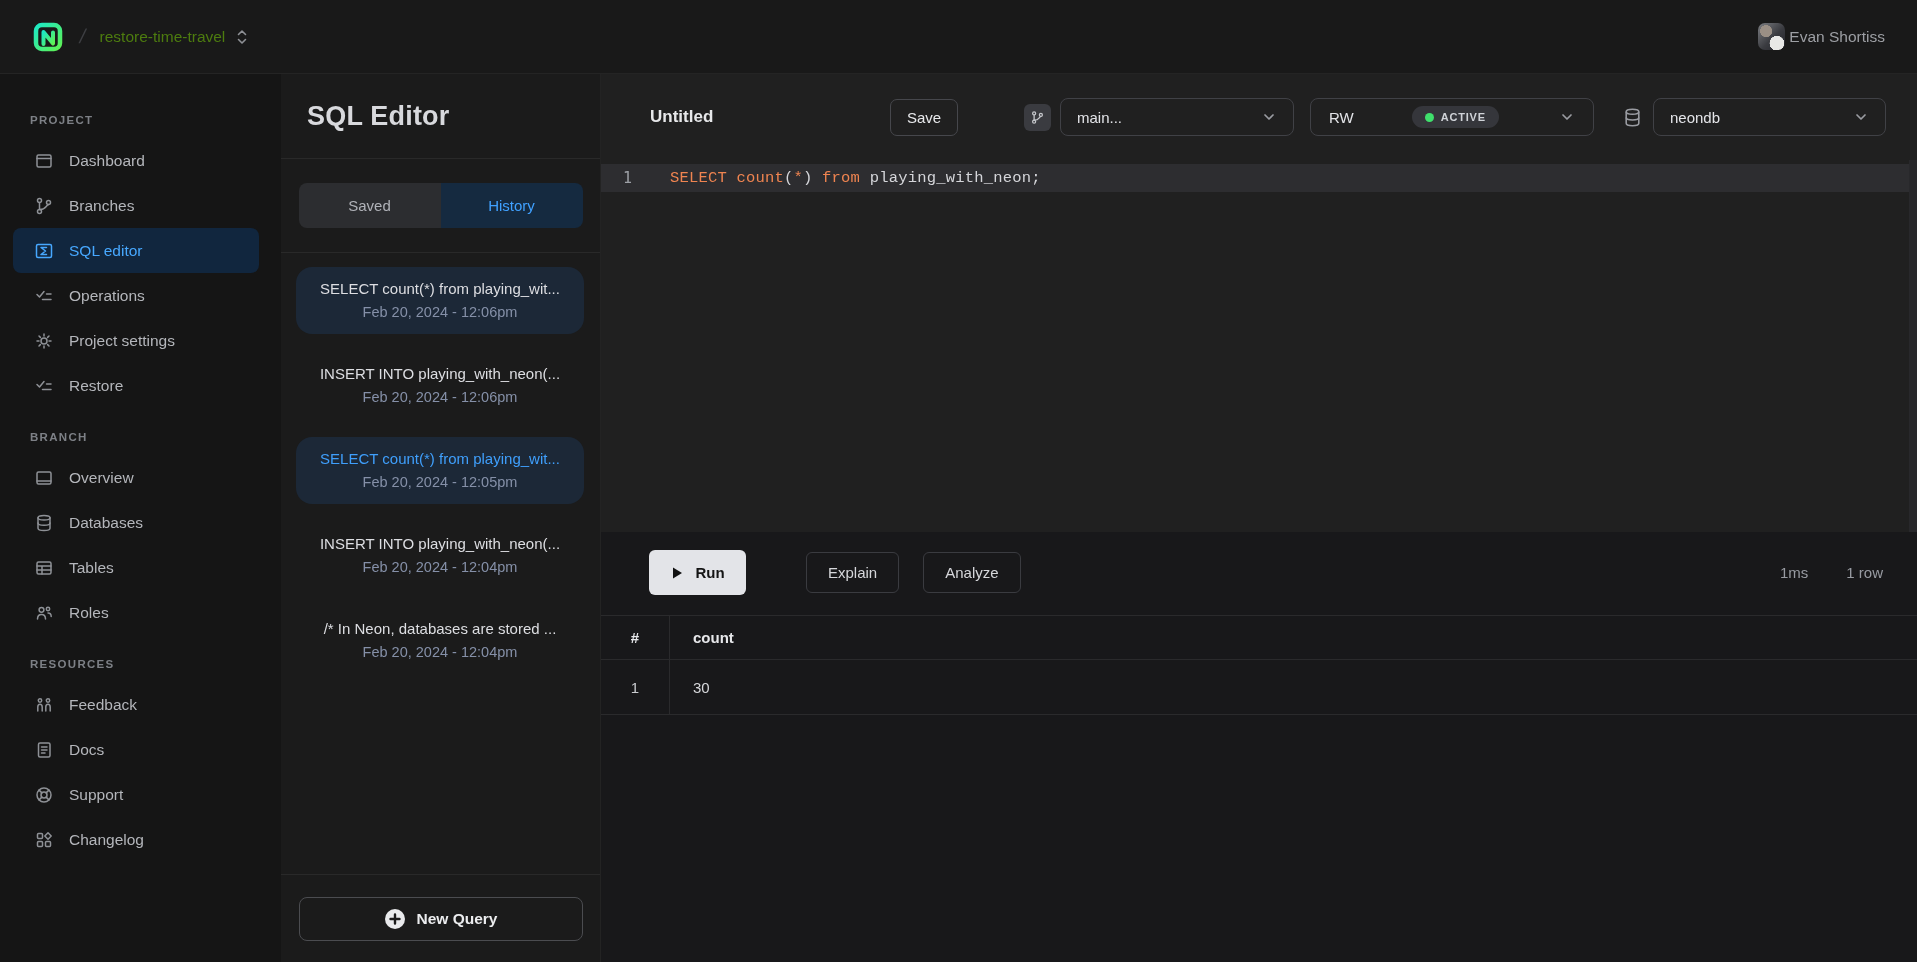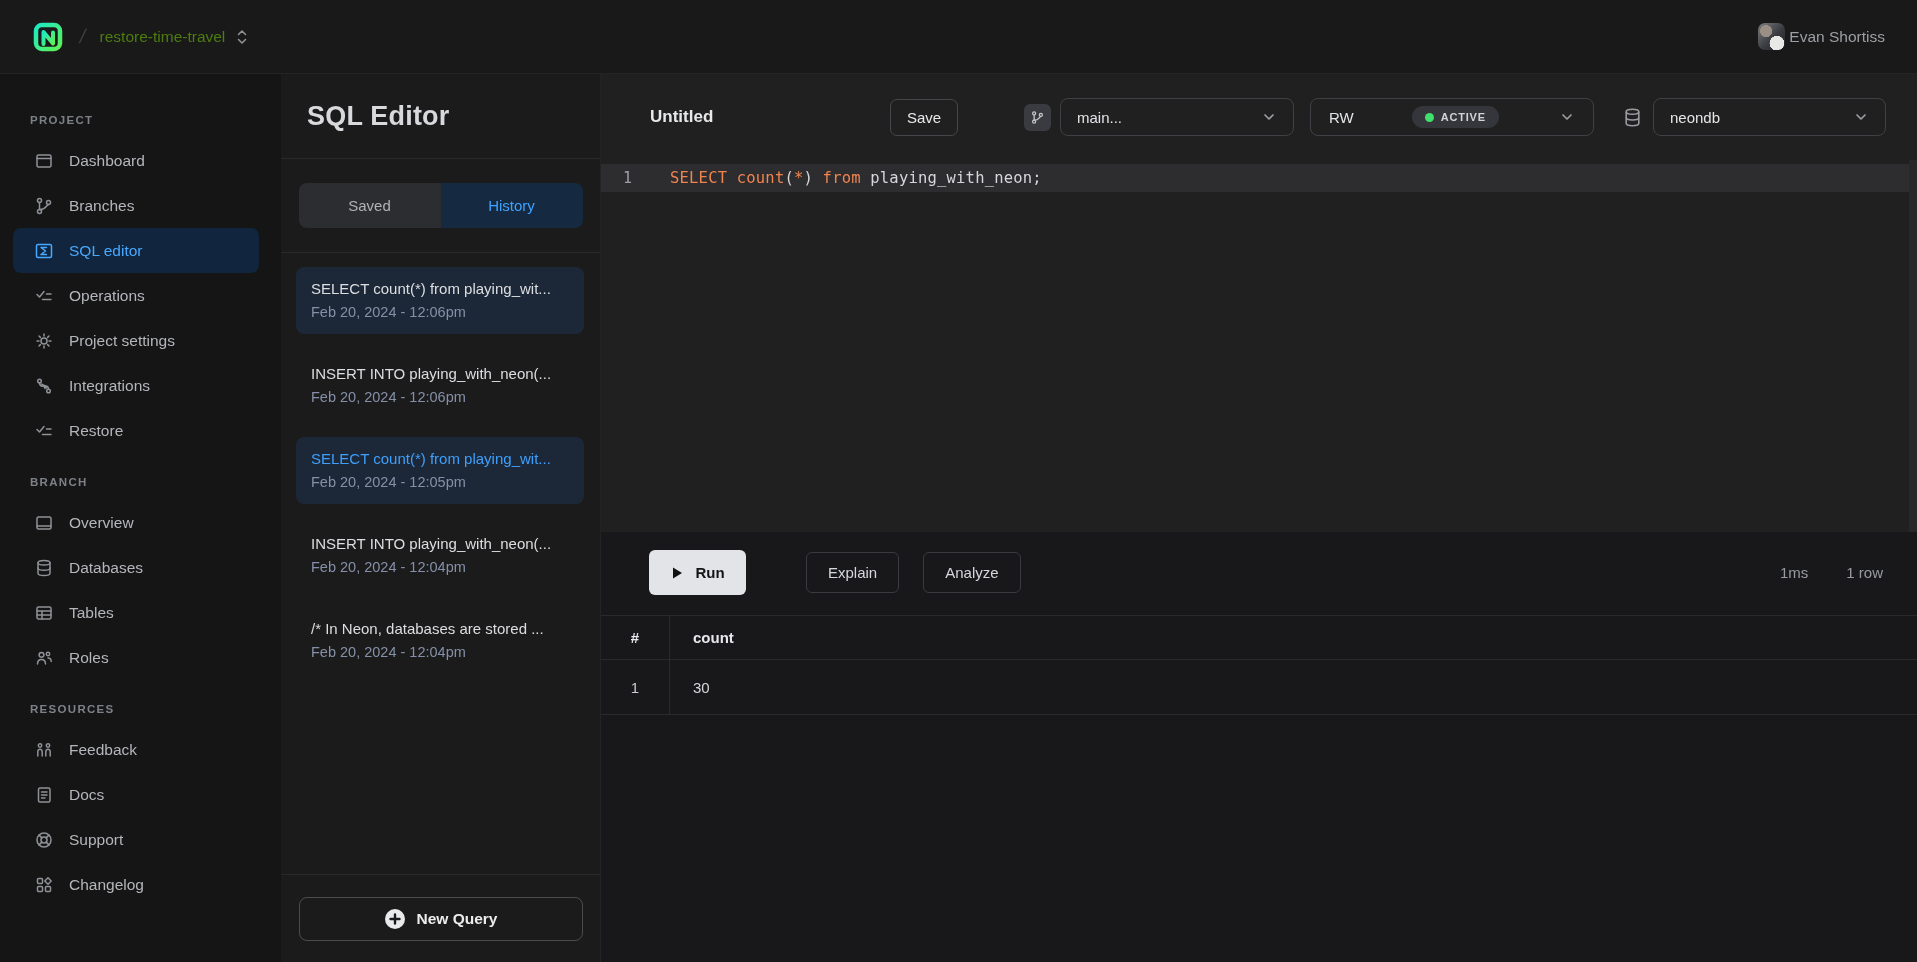--- a/index.html
+++ b/index.html
@@ -44,21 +44,21 @@
   .panel-header { height:85px; flex:0 0 85px; display:flex; align-items:center; padding-left:26px;
                   border-bottom:1px solid #292929; }
   .panel-title { font-size:27px; font-weight:700; color:#d8d9dd; letter-spacing:.2px; }
   .panel-tabs { height:94px; flex:0 0 94px; display:flex; align-items:center; justify-content:center;
                 border-bottom:1px solid #292929; }
   .segmented { width:284px; height:45px; display:flex; border-radius:8px; overflow:hidden; }
   .seg-tab { flex:1; display:flex; align-items:center; justify-content:center; font-size:15px; cursor:pointer;
              background:#2c2d30; color:#b0b2b8; border:none; font-family:inherit; }
   .seg-tab.active { background:#152a40; color:#40a1ff; }
   .history-list { flex:1; padding:14px 16px 0 15px; overflow:hidden; }
-  .history-item { border-radius:8px; padding:13px 15px 14px; margin-bottom:18px; cursor:pointer; }
+  .history-item { border-radius:16px; padding:13px 15px 14px; margin-bottom:18px; cursor:pointer;text-align:center; }
   .history-item.highlighted { background:#1c2837; }
   .history-query { font-size:15px; color:#dddee2; white-space:nowrap; overflow:hidden; }
   .history-item.selected .history-query { color:#3f9ffc; }
   .history-time { font-size:14.5px; color:#8590a8; margin-top:7px; }
   .panel-footer { flex:0 0 88px; border-top:1px solid #292929; display:flex; align-items:center; justify-content:center;margin-top:48px; }
   .new-query-btn { width:284px; height:44px; border:1px solid #4b4c50; border-radius:8px; background:none;
                    display:flex; align-items:center; justify-content:center; gap:11px; cursor:pointer;
                    color:#ecedef; font-size:15.5px; font-weight:700; font-family:inherit; }
 
   
@@ -83,21 +83,21 @@
   .db-select { width:233px; margin-left:10px; padding:0 16px; }
   .status-pill { display:flex; align-items:center; gap:7px; background:#35363b; border-radius:999px;
                  padding:5px 13px; margin-left:58px; }
   .status-dot { width:9px; height:9px; border-radius:50%; background:#3fe06c; }
   .status-text { font-size:11px; font-weight:700; letter-spacing:.8px; color:#d0d3d8; }
 
   .code-area { flex:1; position:relative; padding-top:4px; font-family:"DejaVu Sans Mono", monospace; }
   .code-line { height:28px; display:flex; align-items:center; }
   .code-line.current { background:#2d2d30; }
   .gutter { width:69px; flex:0 0 69px; text-align:right; padding-right:38px; color:#9da0a6; font-size:15px; }
-  .code-text { font-size:15.5px; color:#d5d6da; letter-spacing:.2px; white-space:pre; }
+  .code-text { font-size:15.5px; color:#d5d6da; letter-spacing:.2px; white-space:pre;font-family:Liberation Mono, monospace; }
   .tok-keyword { color:#ef8450; }
   .tok-plain { color:#d5d6da; }
   .editor-scrollbar { position:absolute; top:0; right:0; width:8px; height:100%; background:#28282b; }
 
   .results-pane { flex:1; background:#18181a; display:flex; flex-direction:column; }
   .toolbar { display:flex; align-items:center; padding:18px 32px 0 48px; }
   .run-btn { width:97px; height:45px; background:#e3e4e8; border:none; border-radius:6px; cursor:pointer;
              display:flex; align-items:center; justify-content:center; gap:11px; color:#141414;
              font-size:15px; font-weight:700; font-family:inherit; }
   .run-btn .play { display:flex; color:#111; }
@@ -201,32 +201,20 @@
             <span>Operations</span>
           </div>
           <div class="nav-item">
             <span class="nav-icon">
               <svg width="20" height="20" viewBox="0 0 20 20" fill="none" stroke="currentColor" stroke-width="1.5" stroke-linecap="round" stroke-linejoin="round">
                 <circle cx="10" cy="10" r="3"></circle>
                 <path d="M10 3 v2 M10 15 v2 M3 10 h2 M15 10 h2 M5 5 l1.4 1.4 M13.6 13.6 L15 15 M15 5 l-1.4 1.4 M6.4 13.6 L5 15"></path>
               </svg>
             </span>
             <span>Project settings</span>
-          </div>
-          <div class="nav-item">
-            <span class="nav-icon">
-              <svg width="20" height="20" viewBox="0 0 20 20" fill="none" stroke="currentColor" stroke-width="1.5" stroke-linecap="round" stroke-linejoin="round">
-                <circle cx="5.5" cy="5" r="1.8"></circle>
-                <circle cx="14.5" cy="15" r="1.8"></circle>
-                <path d="M5.5 7 c0 5 4.5 2 7 5"></path>
-                <path d="M14.5 13 c0-5-4.5-2-7-5"></path>
-                <path d="M12.5 11 l-2-.5 .5 2"></path>
-              </svg>
-            </span>
-            <span>Integrations</span>
           </div>
           <div class="nav-item">
             <span class="nav-icon">
               <svg width="20" height="20" viewBox="0 0 20 20" fill="none" stroke="currentColor" stroke-width="1.5" stroke-linecap="round" stroke-linejoin="round">
                 <path d="M3 8.5 l2.5 2.5 L10 5.5"></path>
                 <path d="M12.5 8 h4.5"></path>
                 <path d="M8.5 13.5 h8.5"></path>
               </svg>
             </span>
             <span>Restore</span>

